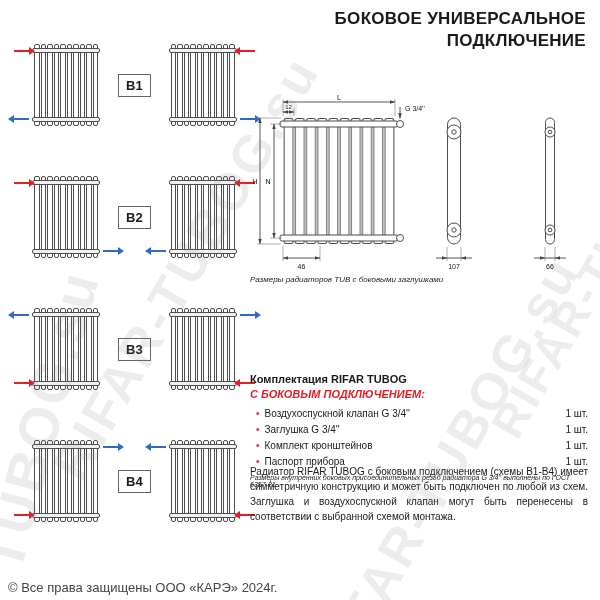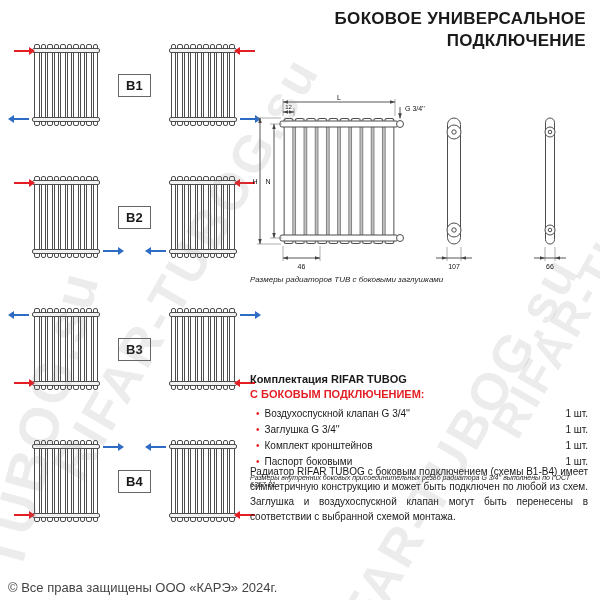--- a/index.html
+++ b/index.html
@@ -43,21 +43,21 @@
   .drawing .dim { stroke:#444; stroke-width:0.9; fill:none; }
   .drawing .part { stroke:#4d4d4d; stroke-width:1; fill:#fff; }
   .drawing text { font-family:"Liberation Sans", sans-serif; fill:#111; }
   .dimtext { font-size:7px; }
   .dimtext-sm { font-size:6px; }
   .drawing-caption { margin-top:5px; font-size:8px; font-style:italic; color:#222; }
 
   
   .equipment { position:absolute; left:250px; top:354px; width:338px; z-index:2;margin-top:19px; }
   .eq-h1 { font-size:11px; font-weight:bold; margin-bottom:3px; }
-  .eq-h2 { font-size:11px; font-weight:bold; color:var(--accent,#e31e24); margin-bottom:8px; }
+  .eq-h2 { font-size:11px; font-weight:bold; color:var(--accent,#e31e24); margin-bottom:8px;font-style:italic; }
   .eq-item { display:flex; align-items:flex-start; font-size:10px; margin-bottom:5px; }
   .eq-bullet { margin:0 5px 0 6px; color:var(--accent,#e31e24); }
   .eq-bullet::before { content:"•"; }
   .eq-label { flex:1; }
   .eq-qty { margin-left:8px; white-space:nowrap; }
   .eq-note { margin-top:7px; font-size:7px; font-style:italic; color:#222; }
 
   
   .description { position:absolute; left:250px; top:464px; width:338px; z-index:2;
                  font-size:10px; line-height:1.5; text-align:justify; }
@@ -326,21 +326,21 @@
           <span class="eq-label">Заглушка G 3/4''</span>
           <span class="eq-qty">1 шт.</span>
         </div>
         <div class="eq-item">
           <span class="eq-bullet"></span>
           <span class="eq-label">Комплект кронштейнов</span>
           <span class="eq-qty">1 шт.</span>
         </div>
         <div class="eq-item">
           <span class="eq-bullet"></span>
-          <span class="eq-label">Паспорт боковыми</span>
+          <span class="eq-label">Паспорт прибора</span>
           <span class="eq-qty">1 шт.</span>
         </div>
       </div>
     <div class="eq-note">Размеры внутренних боковых присоединительных резьб радиатора G 3/4'' выполнены по ГОСТ 6357-81.</div>
   </div>
 
   <div class="description">
     <p>Радиатор RIFAR TUBOG с боковым подключением (схемы B1-B4) имеет симметричную конструкцию и может быть подключен по любой из схем. Заглушка и воздухоспускной клапан могут быть перенесены в соответствии с выбранной схемой монтажа.</p>
   </div>
 

